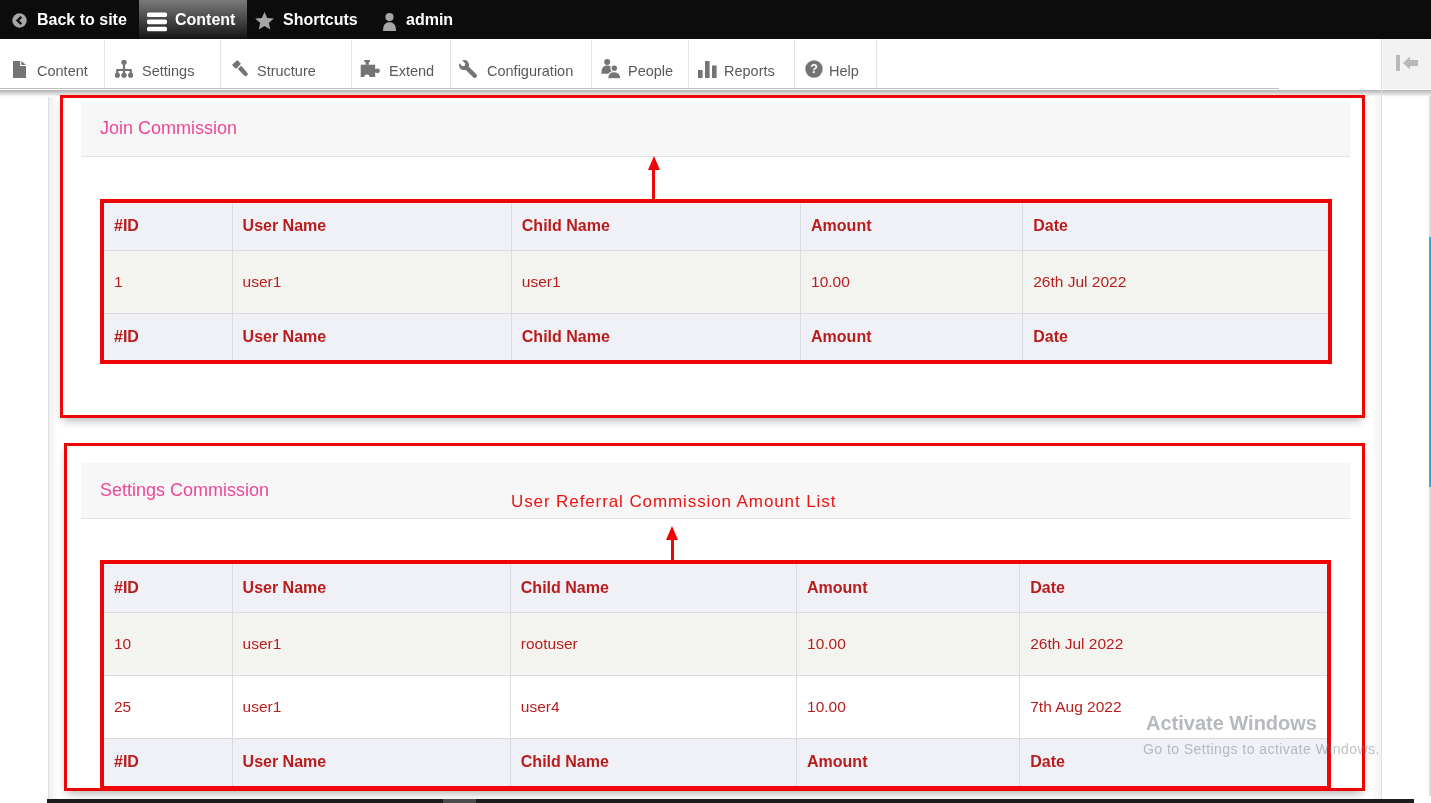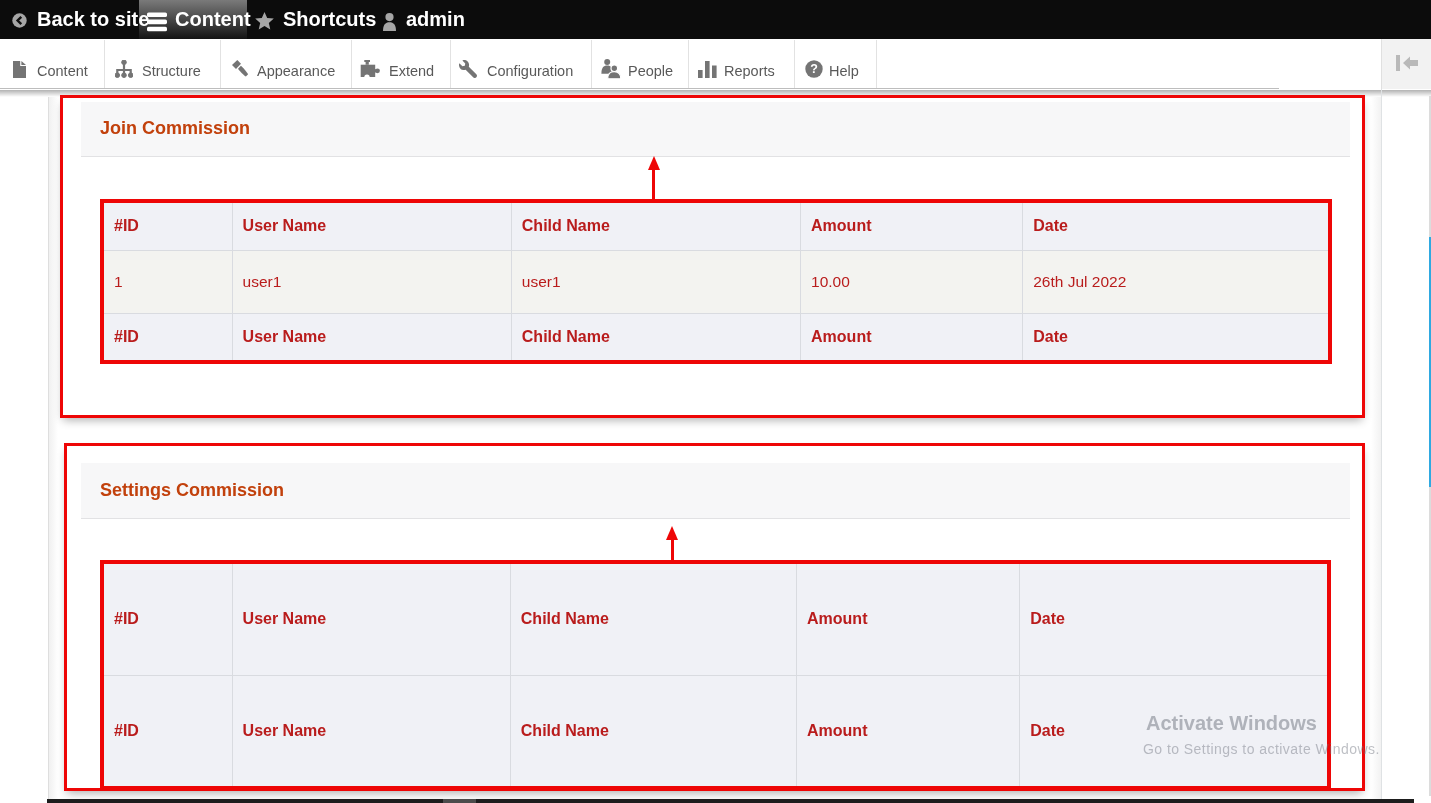--- a/index.html
+++ b/index.html
@@ -4,21 +4,21 @@
 <style>
   * { margin:0; padding:0; box-sizing:border-box; }
   html,body { width:1431px; height:803px; overflow:hidden; background:#fff;
     font-family:"Liberation Sans", sans-serif; }
   .stage { position:absolute; top:0; left:0; width:1431px; height:803px; }
   .abs { position:absolute; }
 
   
   .bar1 { position:absolute; left:0; top:0; width:1431px; height:39px; background:#0c0c0c; }
   .bar1 .itm { position:absolute; top:0; height:39px; color:#fff; font-weight:bold;
-    font-size:20px; line-height:39px; white-space:nowrap; }
+    font-size:16px; line-height:39px; white-space:nowrap; }
   .managetab { position:absolute; left:139px; top:0; width:108px; height:39px;
     background:linear-gradient(#7a7a7a,#141414); }
 
   
   .bar2 { position:absolute; left:0; top:39px; width:1279px; height:50px; background:#fff;
     border-bottom:1px solid #bdbdbd; }
   .bar2 .itm { position:absolute; top:7px; height:50px; color:#595959;
     font-size:14.5px; line-height:50px; white-space:nowrap; }
   .sep { position:absolute; top:1px; width:1px; height:48px; background:#e2e2e2; }
   .barshadow { position:absolute; left:0; top:90px; width:1431px; height:7px;
@@ -41,21 +41,21 @@
   .hsb-thumb { position:absolute; left:443px; top:799px; width:33px; height:4px; background:#4c4c4c; }
 
   
   .rbox { position:absolute; border:3px solid #ee0606; background:#fff; }
   .box1 { left:60px; top:95px; width:1305px; height:323px;
     box-shadow:0 5px 9px -3px rgba(0,0,0,0.33); }
   .box2 { left:64px; top:443px; width:1301px; height:348px;
     box-shadow:0 5px 9px -3px rgba(0,0,0,0.33); }
 
   .chead { position:absolute; background:#f7f7f8; border-bottom:1px solid #e2e2e4; }
-  .ctitle { font-weight:bold; font-size:18px; color:#c2410c; position:absolute; }
+  .ctitle { font-weight:normal; font-size:18px; color:#ec4899; position:absolute; }
 
   .redlabel { position:absolute; color:#f01111; font-size:17px; letter-spacing:0.9px; white-space:nowrap; }
 
   .ar-shaft { position:absolute; width:3px; background:#ee0606; }
   .ar-head { position:absolute; width:0; height:0;
     border-left:6px solid transparent; border-right:6px solid transparent;
     border-bottom:14px solid #ee0606; }
 
   
   .tblbox { position:absolute; border:4px solid #ee0606; }
@@ -122,29 +122,29 @@
 
     <svg class="abs" style="left:115px;top:21px" width="18" height="18" viewBox="0 0 18 18">
       <g fill="#747474" stroke="#747474">
         <circle cx="9" cy="2.3" r="2.3"></circle>
         <circle cx="2.3" cy="15.2" r="2.3"></circle>
         <circle cx="9" cy="15.2" r="2.3"></circle>
         <circle cx="15.7" cy="15.2" r="2.3"></circle>
         <path d="M9 2.3 V10 M2.3 15 V10 H15.7 V15 M9 10 V15" fill="none" stroke-width="2.2"></path>
       </g>
     </svg>
-    <div class="itm" style="left:142px">Structure</div>
+    <div class="itm" style="left:142px">Settings</div>
 
     <svg class="abs" style="left:231px;top:21px" width="18" height="18" viewBox="0 0 18 18">
       <g fill="#747474">
         <path d="M1 5 L6.3 0 L10 3.7 L5 8.9 Z"></path>
         <path d="M7 8.7 L9.9 5.8 C12 7.5 15.7 11.9 17.1 14.3 L14.9 16.5 C12.4 15 8.6 11 7 8.7 Z"></path>
       </g>
     </svg>
-    <div class="itm" style="left:257px">Appearance</div>
+    <div class="itm" style="left:257px">Structure</div>
 
     <svg class="abs" style="left:360px;top:21px" width="20" height="18" viewBox="0 0 20 18">
       <g fill="#747474">
         <path d="M4.3 0 H10 V2 H8.8 V4.7 H5.6 V2 H4.3 Z"></path>
         <rect x="0.7" y="4.7" width="14.5" height="12.3"></rect>
         <rect x="14.8" y="9.2" width="2.2" height="3.2"></rect>
         <circle cx="17.5" cy="10.8" r="2.4"></circle>
       </g>
       <circle cx="7" cy="17.3" r="2.7" fill="#fff"></circle>
     </svg>
@@ -231,40 +231,55 @@
             <td>Amount</td>
             <td>Date</td>
           </tr>
     </tbody>
       </table>
   </div>
 
   <div class="rbox box2"></div>
   <div class="chead" style="left:81px;top:463px;width:1269px;height:56px"></div>
   <div class="ctitle" style="left:100px;top:480px">Settings Commission</div>
+  <div class="redlabel" style="left:511px;top:492px">User Referral Commission Amount List</div>
   <div class="ar-head" style="left:666px;top:526px"></div>
   <div class="ar-shaft" style="left:671px;top:539px;height:21px"></div>
 
   <div class="tblbox" style="left:100px;top:560px;width:1231px;height:230px">
     <table class="ct" style="height:222px">
       <colgroup>
           <col style="width:128px">
           <col style="width:278px">
           <col style="width:286px">
           <col style="width:223px">
           <col style="width:307px">
         </colgroup>
       <tbody>
           <tr class="hd" style="height:48px">
             <td>#ID</td>
             <td>User Name</td>
             <td>Child Name</td>
             <td>Amount</td>
             <td>Date</td>
           </tr>
+      <tr class="stripe dr" style="height:63px">
+            <td>10</td>
+            <td>user1</td>
+            <td>rootuser</td>
+            <td>10.00</td>
+            <td>26th Jul 2022</td>
+          </tr>
+      <tr class="dr" style="height:63px">
+            <td>25</td>
+            <td>user1</td>
+            <td>user4</td>
+            <td>10.00</td>
+            <td>7th Aug 2022</td>
+          </tr>
       <tr class="hd" style="height:48px">
             <td>#ID</td>
             <td>User Name</td>
             <td>Child Name</td>
             <td>Amount</td>
             <td>Date</td>
           </tr>
     </tbody>
       </table>
   </div>

